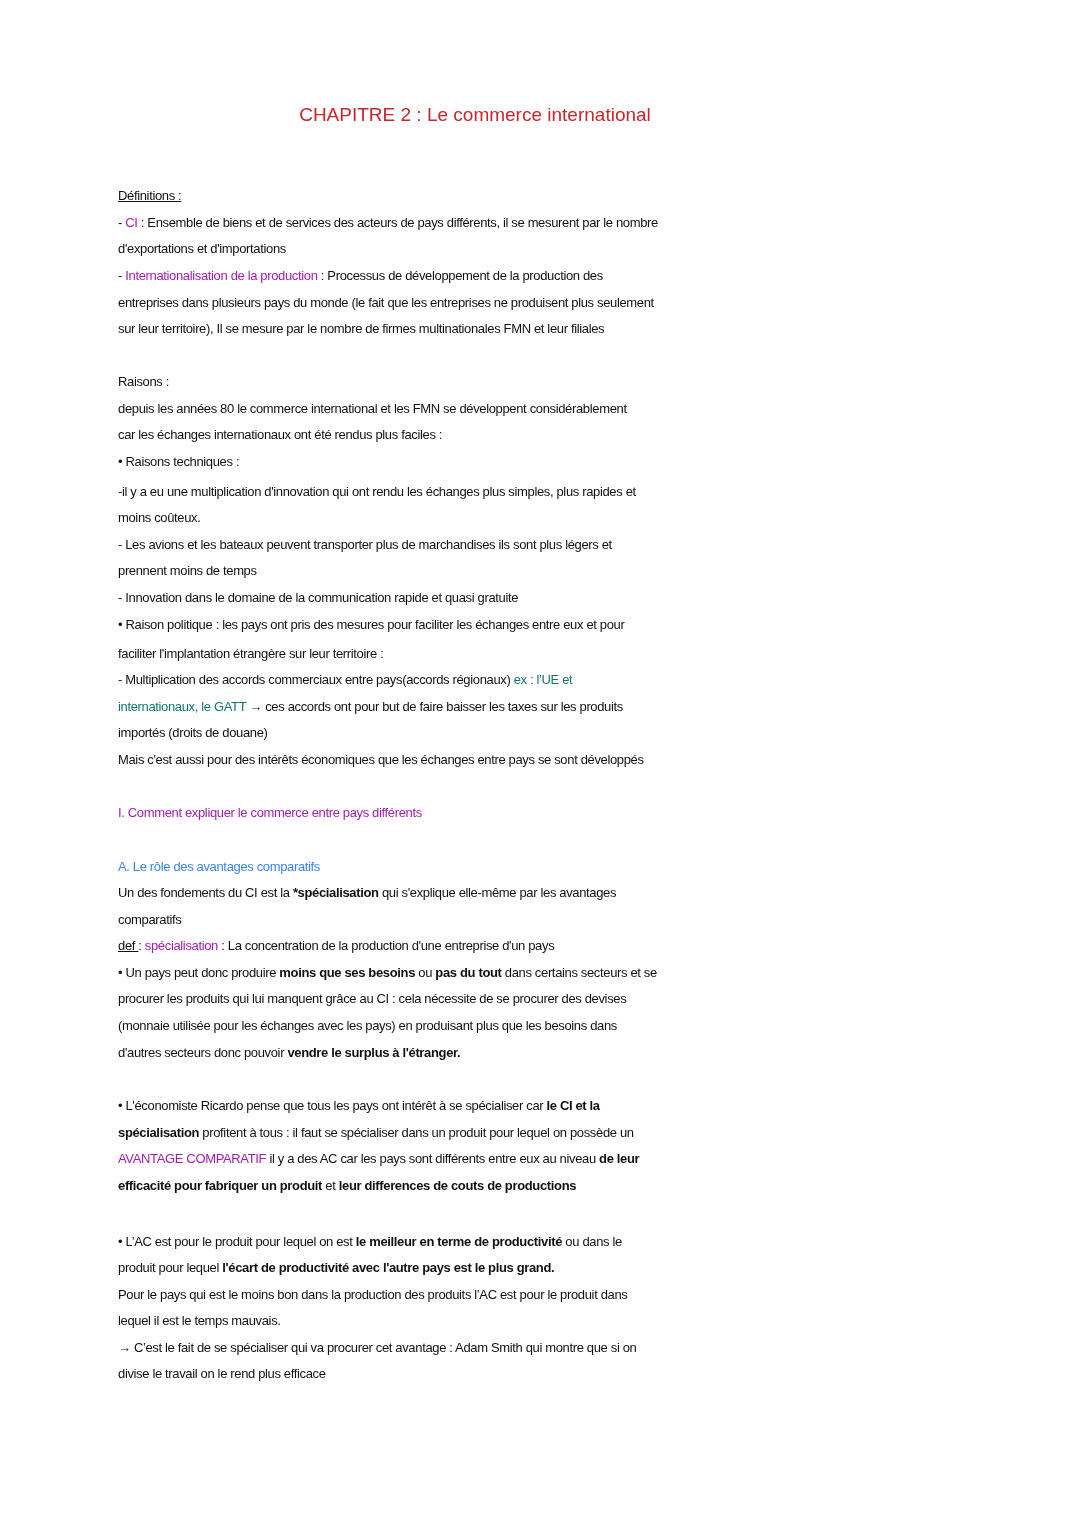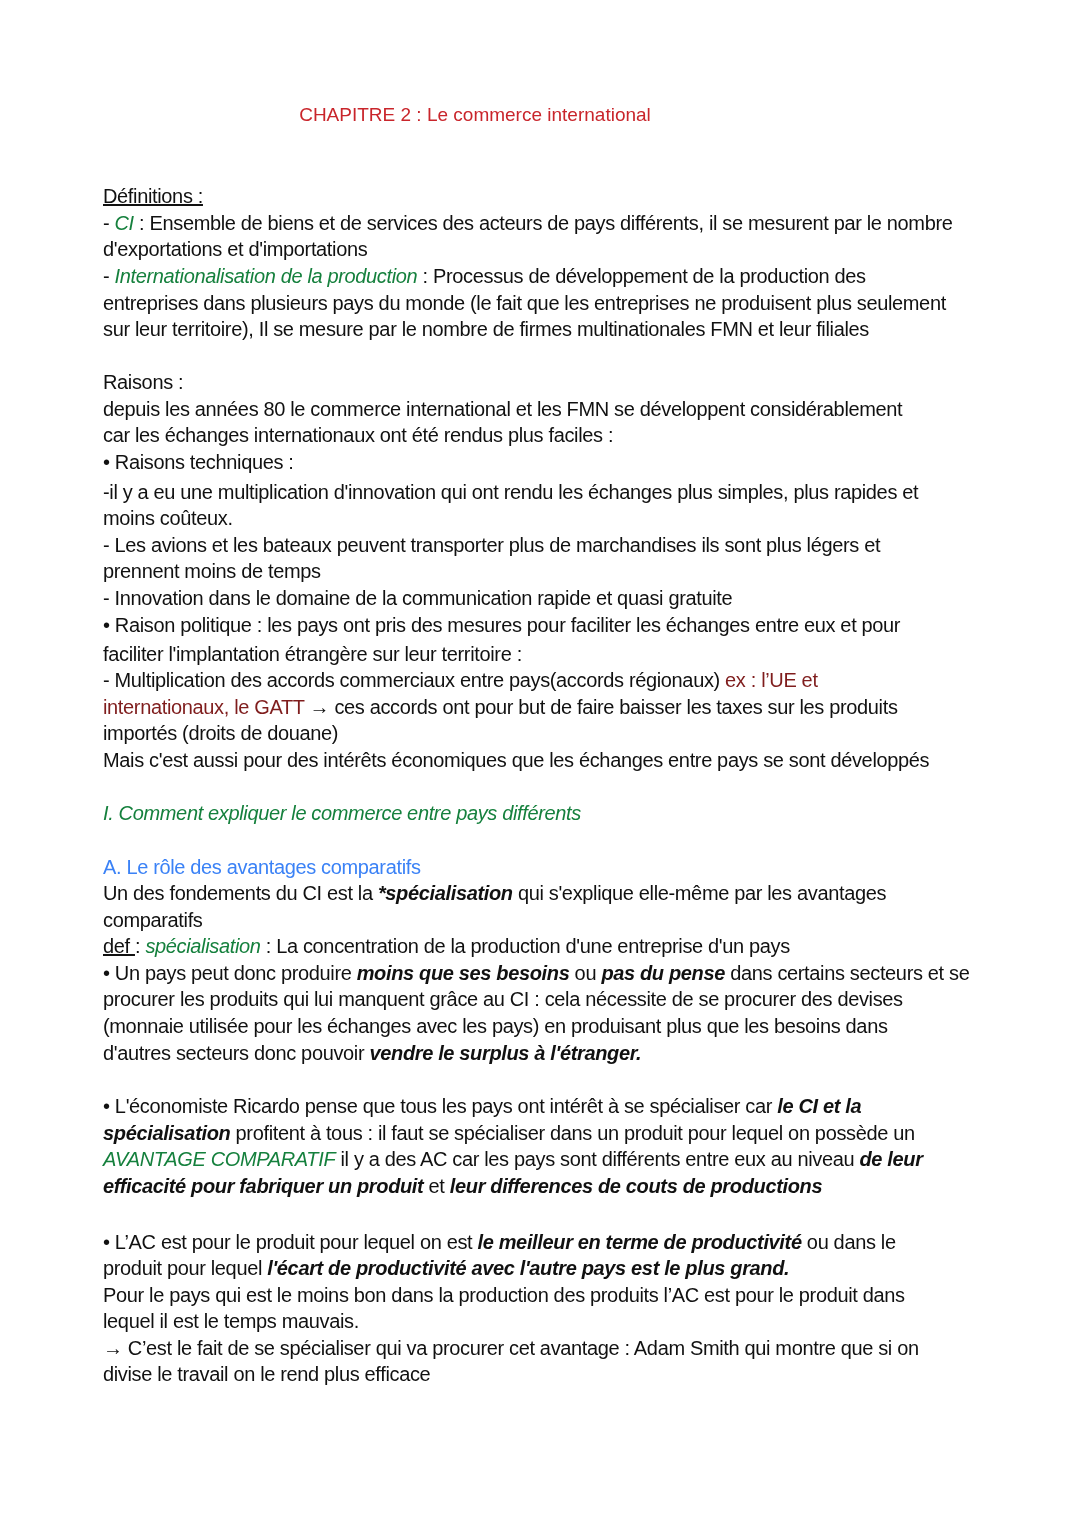--- a/index.html
+++ b/index.html
@@ -1,26 +1,26 @@
 <!DOCTYPE html>
 <html><head>
 <meta charset="utf-8">
 <style>
   html, body { margin: 0; padding: 0; background: #ffffff; }
   body { width: 1080px; height: 1527px; position: relative; overflow: hidden;
          font-family: "Liberation Sans", "DejaVu Sans", sans-serif; color: #111111; }
   .title { position: absolute; left: 0; width: 950px; top: 104px; text-align: center;
            font-size: 19px; color: #c9252b; }
-  .line { position: absolute; left: 103px; white-space: nowrap; font-size: 20px;
+  .line { position: absolute; left: 118px; white-space: nowrap; font-size: 13px;
           line-height: 26px; letter-spacing: -0.35px; }
   .u { text-decoration: underline; }
-  .red { color: #15803d; font-style: italic; }
-  .green { color: #7f1d1d; }
+  .red { color: #a21caf; }
+  .green { color: #0f766e; }
   .purple { color: #3b82f6; }
-  b { font-weight: bold; font-style: italic; }
+  b { font-weight: bold; }
 </style>
 </head>
 <body>
 
 <div class="title">CHAPITRE 2 : Le commerce international</div>
 
 <div class="line u" style="top:183px">Définitions :</div>
 
 <div class="line" style="top:210px"><span>- </span><span class="red">CI</span><span> : Ensemble de biens et de services des acteurs de pays différents, il se mesurent par le nombre</span></div>
 <div class="line" style="top:236px">d'exportations et d'importations</div>
@@ -46,21 +46,21 @@
 <div class="line" style="top:720px">importés (droits de douane)</div>
 <div class="line" style="top:747px">Mais c'est aussi pour des intérêts économiques que les échanges entre pays se sont développés</div>
 
 <div class="line red" style="top:800px">I. Comment expliquer le commerce entre pays différents</div>
 
 <div class="line purple" style="top:854px">A. Le rôle des avantages comparatifs</div>
 <div class="line" style="top:880px"><span>Un des fondements du CI est la </span><b>*spécialisation</b><span> qui s'explique elle-même par les avantages</span></div>
 <div class="line" style="top:907px">comparatifs</div>
 <div class="line" style="top:933px"><span class="u">def </span><span>: </span><span class="red">spécialisation</span><span> : La concentration de la production d'une entreprise d'un pays</span></div>
 
-<div class="line" style="top:960px"><span>• Un pays peut donc produire </span><b>moins que ses besoins</b><span> ou </span><b>pas du pense</b><span> dans certains secteurs et se</span></div>
+<div class="line" style="top:960px"><span>• Un pays peut donc produire </span><b>moins que ses besoins</b><span> ou </span><b>pas du tout</b><span> dans certains secteurs et se</span></div>
 <div class="line" style="top:986px">procurer les produits qui lui manquent grâce au CI : cela nécessite de se procurer des devises</div>
 <div class="line" style="top:1013px">(monnaie utilisée pour les échanges avec les pays) en produisant plus que les besoins dans</div>
 <div class="line" style="top:1040px"><span>d'autres secteurs donc pouvoir </span><b>vendre le surplus à l'étranger.</b></div>
 
 <div class="line" style="top:1093px"><span>• L'économiste Ricardo pense que tous les pays ont intérêt à se spécialiser car </span><b>le CI et la</b></div>
 <div class="line" style="top:1120px"><b>spécialisation</b><span> profitent à tous : il faut se spécialiser dans un produit pour lequel on possède un</span></div>
 <div class="line" style="top:1146px"><span class="red">AVANTAGE COMPARATIF</span><span> il y a des AC car les pays sont différents entre eux au niveau </span><b>de leur</b></div>
 <div class="line" style="top:1173px"><b>efficacité pour fabriquer un produit</b><span> et </span><b>leur differences de couts de productions</b></div>
 
 <div class="line" style="top:1229px"><span>• L’AC est  pour le produit pour lequel on est </span><b>le meilleur en terme de productivité</b><span> ou dans le</span></div>

